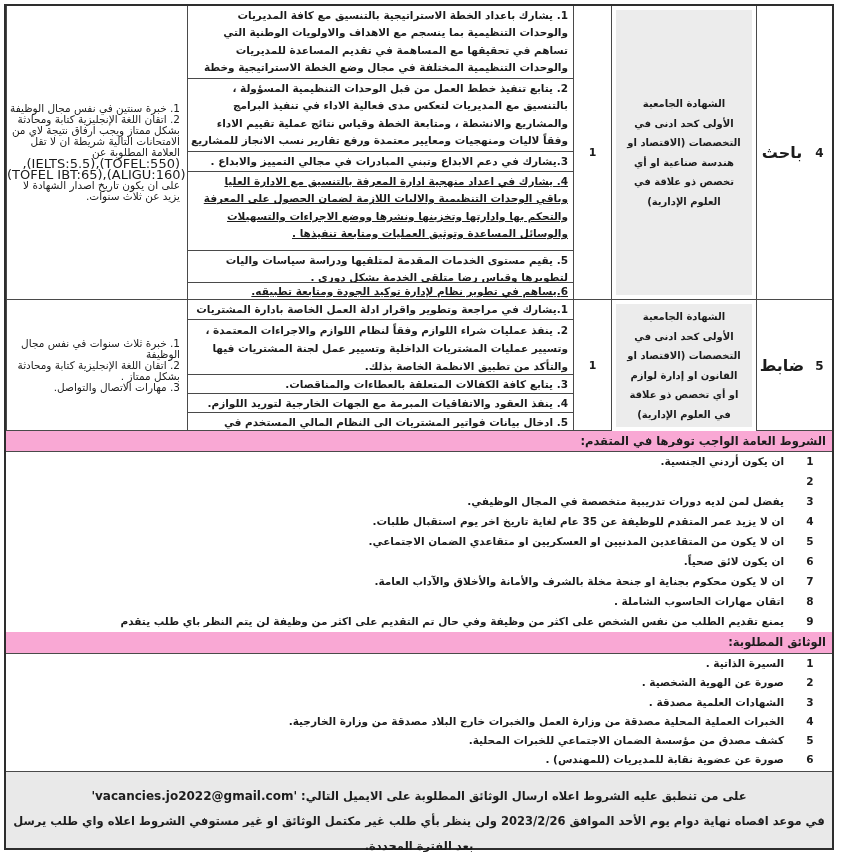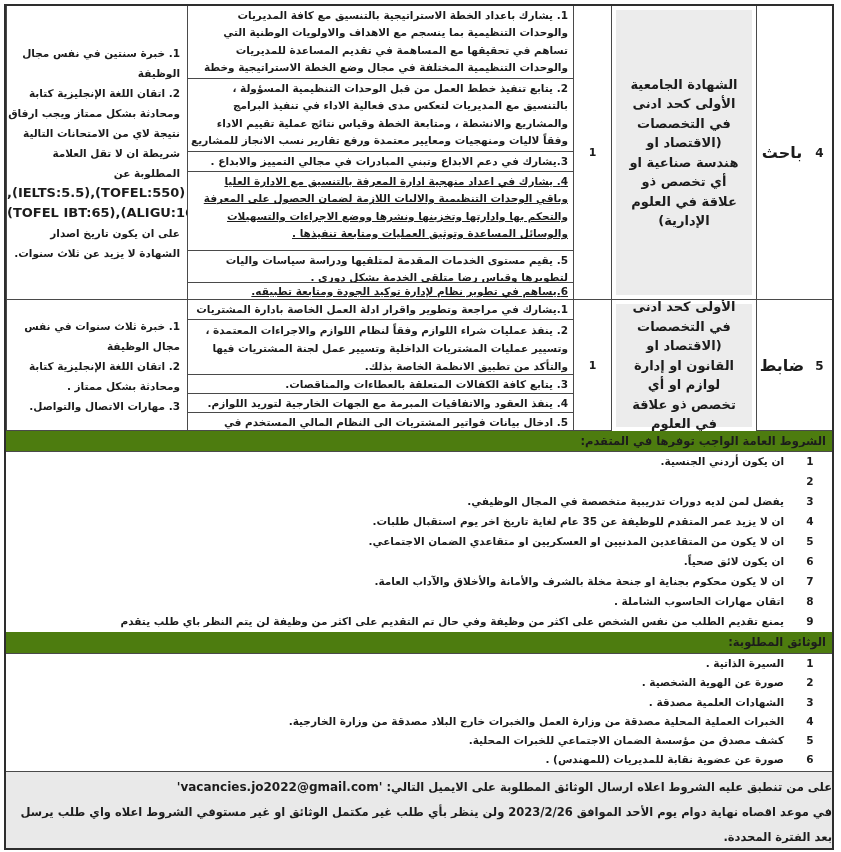--- a/index.html
+++ b/index.html
@@ -16,52 +16,52 @@
   .job-row{display:flex;direction:rtl;border-bottom:1px solid #4a4a4a;}
   .job-row:last-of-type{border-bottom:none;}
   .cell{box-sizing:border-box;overflow:hidden;}
   .col-num{width:25px;flex:none;display:flex;align-items:center;justify-content:center;
     font-size:12px;font-weight:bold;}
   .col-title{width:51px;flex:none;display:flex;align-items:center;justify-content:center;
     font-size:16px;font-weight:bold;border-left:1px solid #4a4a4a;}
   .col-qual{width:145px;flex:none;border-left:1px solid #4a4a4a;position:relative;background:#fff;}
   .qual-box{position:absolute;top:4px;bottom:4px;right:4px;left:4px;background:#ececec;
     display:flex;align-items:center;justify-content:center;}
-  .qual-text{font-size:13px;font-weight:bold;line-height:19.5px;text-align:center;padding:0 10px;}
+  .qual-text{font-size:10px;font-weight:bold;line-height:19.5px;text-align:center;padding:0 10px;}
   .col-count{width:38px;flex:none;display:flex;align-items:center;justify-content:center;
     font-size:11px;font-weight:bold;border-left:1px solid #4a4a4a;}
   .col-duties{width:386px;flex:none;border-left:1px solid #4a4a4a;display:flex;flex-direction:column;}
   .duty{box-sizing:border-box;border-bottom:1px solid #4a4a4a;padding:1px 5px 0 3px;
     font-size:10.5px;font-weight:bold;line-height:17.4px;text-align:right;overflow:hidden;}
   .duty:last-child{border-bottom:none;}
   .col-req{width:181px;flex:none;border-left:1px solid #4a4a4a;display:flex;align-items:center;}
   .req-block{width:100%;padding:0 7px 0 0;box-sizing:border-box;font-size:10.5px;
-    font-weight:bold;line-height:20px;text-align:right;}
+    font-weight:normal;line-height:11px;text-align:right;}
   .req-exam{direction:ltr;font-size:13px;letter-spacing:0;white-space:nowrap;}
   
   .r4 .d1{height:73px;} .r4 .d2{height:73px;} .r4 .d3{height:20px;}
   .r4 .d4{height:79px;text-decoration:underline;} .r4 .d5{height:32px;} .r4 .d6{height:16px;line-height:14px;text-decoration:underline;}
   .r5 .d1{height:20px;} .r5 .d2{height:55px;line-height:18px;} .r5 .d3{height:19px;}
   .r5 .d4{height:19px;} .r5 .d5{height:18px;line-height:16px;}
   .r4{height:293px;} .r5{height:131px;}
   
-  .band{height:22px;background:#4d7c0f;border-bottom:1px solid #4a4a4a;
+  .band{height:22px;background:#f9a8d4;border-bottom:1px solid #4a4a4a;
     font-size:11.5px;font-weight:bold;line-height:21px;padding-right:6px;box-sizing:border-box;}
   .band-top{border-top:1px solid #4a4a4a;margin-top:-1px;}
   .numlist{background:#fff;}
   .cond-list{height:180px;}
   .doc-list{height:117px;border-bottom:1px solid #4a4a4a;}
   .list-item{display:flex;direction:rtl;align-items:flex-start;height:20px;
     font-size:10.5px;font-weight:bold;line-height:19px;}
   .doc-list .list-item{height:19.3px;}
   .li-num{flex:none;width:18px;text-align:center;margin-right:13px;}
   .li-text{margin-right:17px;white-space:nowrap;}
   
-  .footer-note{height:76px;background:#e9e9e9;text-align:right;
-    font-size:11.5px;font-weight:bold;line-height:25px;padding-top:3px;box-sizing:border-box;}
+  .footer-note{height:76px;background:#e9e9e9;text-align:center;
+    font-size:11.5px;font-weight:bold;line-height:25px;padding-top:12px;box-sizing:border-box;}
   .email{direction:ltr;unicode-bidi:isolate;font-size:12px;}
   .nowrap{white-space:nowrap;}
 </style>
 </head>
 <body>
 
 <div class="page">
   <div class="sheet">
 
     <div>

